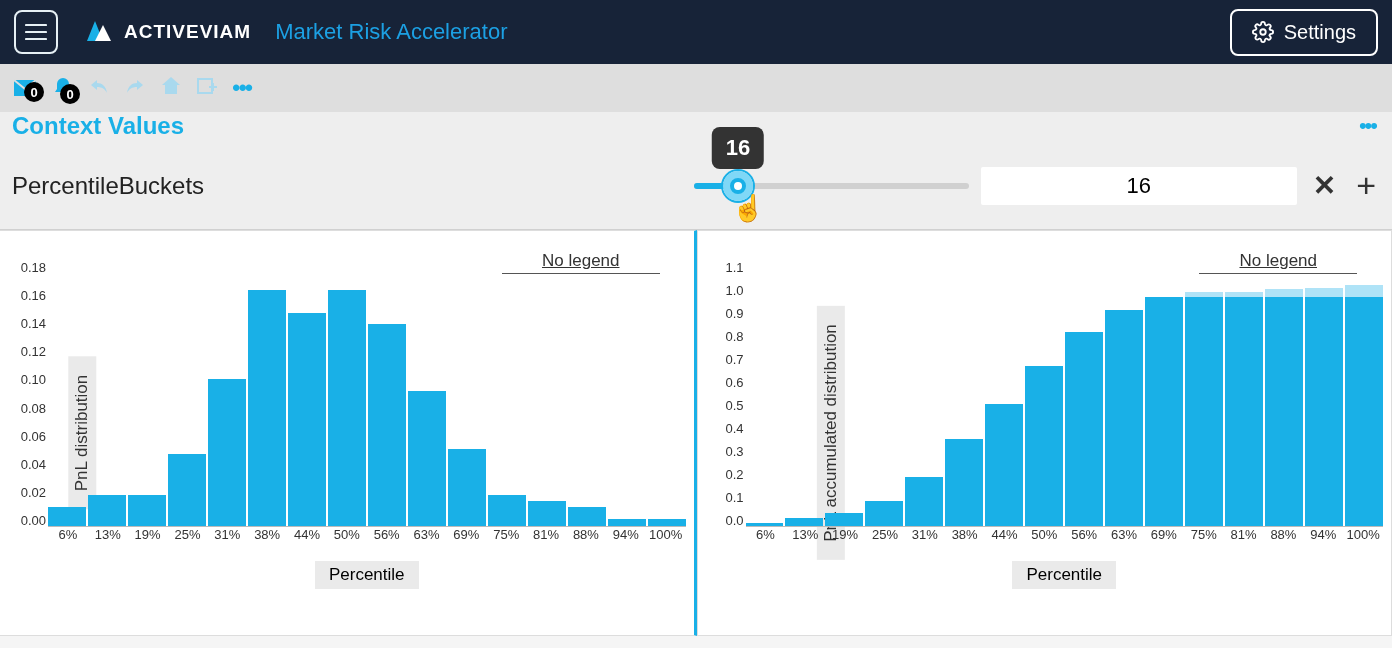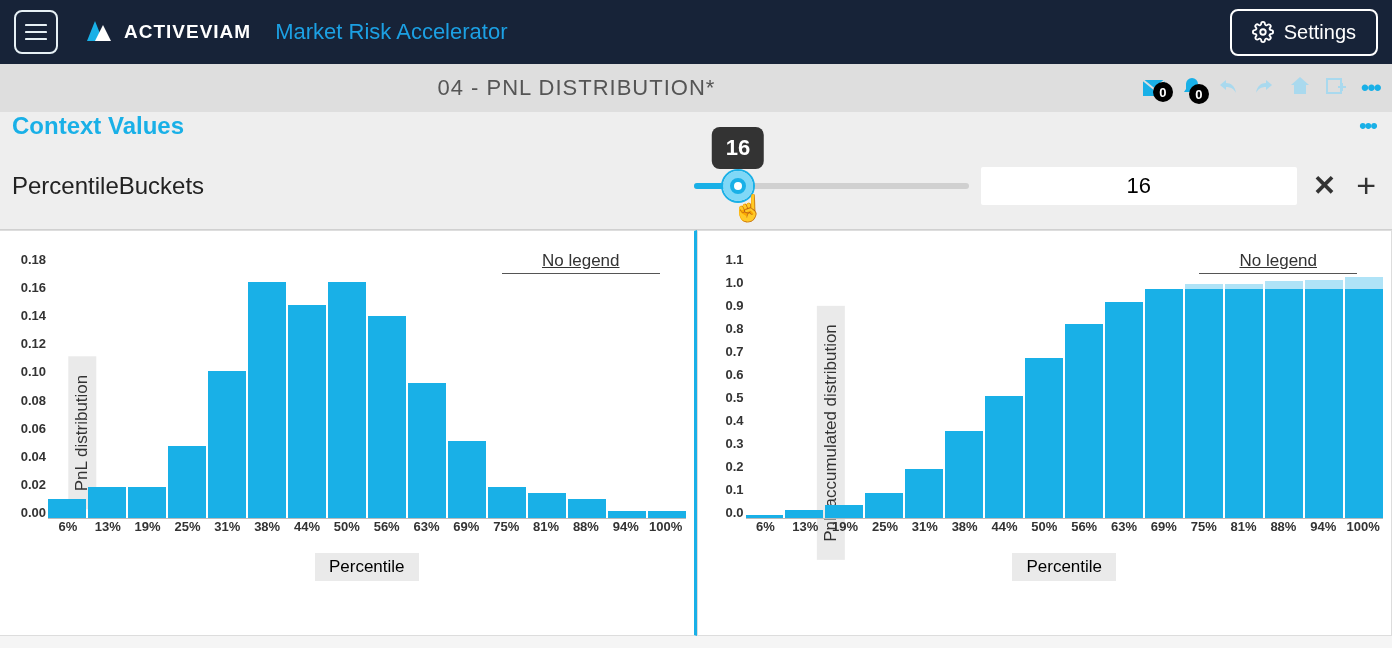--- a/index.html
+++ b/index.html
@@ -46,21 +46,21 @@
   .slider-value-box { background:#fff; padding:6px 14px; border-radius:2px; font-size:22px; font-family: inherit; min-width:50px; text-align:center; border:none; }
   .slider-close { font-size:28px; font-weight:600; color:#333; cursor:pointer; padding:0 4px; }
   .slider-add   { font-size:34px; font-weight:400; color:#333; cursor:pointer; padding:0 4px; }
 
   
   .charts { display:flex; height: calc(648px - 64px - 48px - 130px); }
   .chart-panel { flex:1; background:#fff; border:1px solid #ddd; position:relative; padding: 12px 8px 8px 48px; }
   .chart-panel:first-child { border-left:none; border-right:3px solid #19b0e7; }
   .chart-legend-note { position:absolute; top:18px; right:34px; font-size:17px; color:#333; border-bottom:1px solid #555; padding:2px 40px;text-decoration:underline; }
   .ytitle { position:absolute; left:6px; top:50%; transform: translateY(-50%) rotate(-90deg); transform-origin: center; font-size:17px; color:#333; background:#eaeaea; padding:4px 18px; white-space:nowrap; }
-  .plot { position:relative; width:100%; height:290px; margin-top:10px;font-weight:bold; }
+  .plot { position:relative; width:100%; height:290px; margin-top:18px; }
   .yaxis { position:absolute; left:-38px; top:0; bottom:24px; width:36px; display:flex; flex-direction:column; justify-content:space-between; }
   .ytick { font-size:13px; color:#333; text-align:right; line-height:1; }
   .xaxis { position:absolute; left:0; right:0; bottom:0; height:24px; display:flex; }
   .xtick { flex:1; font-size:13px; text-align:center; color:#333; }
   .bars  { position:absolute; left:0; right:0; bottom:24px; top:0; display:flex; gap:2px; align-items:flex-end; border-bottom:1px solid #bbb; }
   .bar { flex:1; background:#19b0e7; }
   .xtitle { text-align:center; font-size:17px; margin-top:10px; background:#eaeaea; display:inline-block; padding:4px 14px; }
   .xtitle-wrap { text-align:center; }
 </style>
 </head>
@@ -88,21 +88,20 @@
   <button class="settings-btn">
     <svg width="22" height="22" viewBox="0 0 24 24" fill="none" stroke-width="2">
         <circle cx="12" cy="12" r="3"></circle>
         <path d="M19.4 15a1.7 1.7 0 0 0 .34 1.87l.06.06a2 2 0 1 1-2.83 2.83l-.06-.06a1.7 1.7 0 0 0-1.87-.34 1.7 1.7 0 0 0-1 1.56V21a2 2 0 1 1-4 0v-.09a1.7 1.7 0 0 0-1-1.56 1.7 1.7 0 0 0-1.87.34l-.06.06a2 2 0 1 1-2.83-2.83l.06-.06a1.7 1.7 0 0 0 .34-1.87 1.7 1.7 0 0 0-1.56-1H3a2 2 0 1 1 0-4h.09a1.7 1.7 0 0 0 1.56-1 1.7 1.7 0 0 0-.34-1.87l-.06-.06a2 2 0 1 1 2.83-2.83l.06.06a1.7 1.7 0 0 0 1.87.34H9a1.7 1.7 0 0 0 1-1.56V3a2 2 0 1 1 4 0v.09a1.7 1.7 0 0 0 1 1.56 1.7 1.7 0 0 0 1.87-.34l.06-.06a2 2 0 1 1 2.83 2.83l-.06.06a1.7 1.7 0 0 0-.34 1.87V9a1.7 1.7 0 0 0 1.56 1H21a2 2 0 1 1 0 4h-.09a1.7 1.7 0 0 0-1.56 1z"></path>
       </svg>
     <span>Settings</span>
   </button>
 </div>
 
 <div class="titlebar">
-  <div class="titlebar-center">04 - PNL DISTRIBUTION*</div>
   <div class="titlebar-tools">
     <span class="tool-badge">
       <svg width="26" height="20" viewBox="0 0 26 20">
           <path d="M2 2h22v16H2z" fill="#19b0e7"></path>
           <path d="M2 2l11 9 11-9" fill="none" stroke="#dedede" stroke-width="2"></path>
         </svg>
       <span class="tool-count">0</span>
     </span>
     <span class="tool-badge">
       <svg width="22" height="24" viewBox="0 0 22 24">

